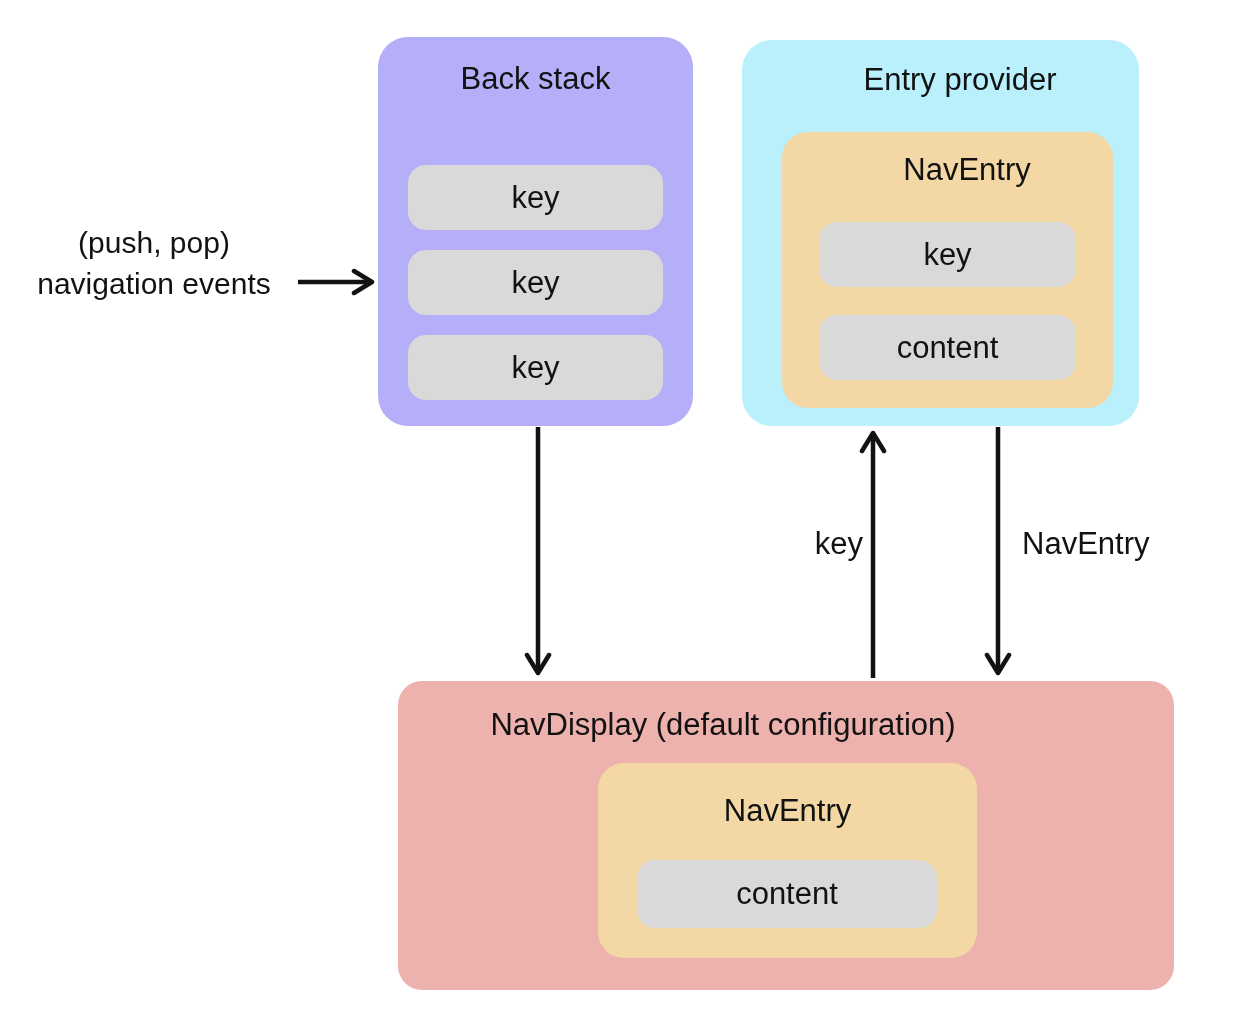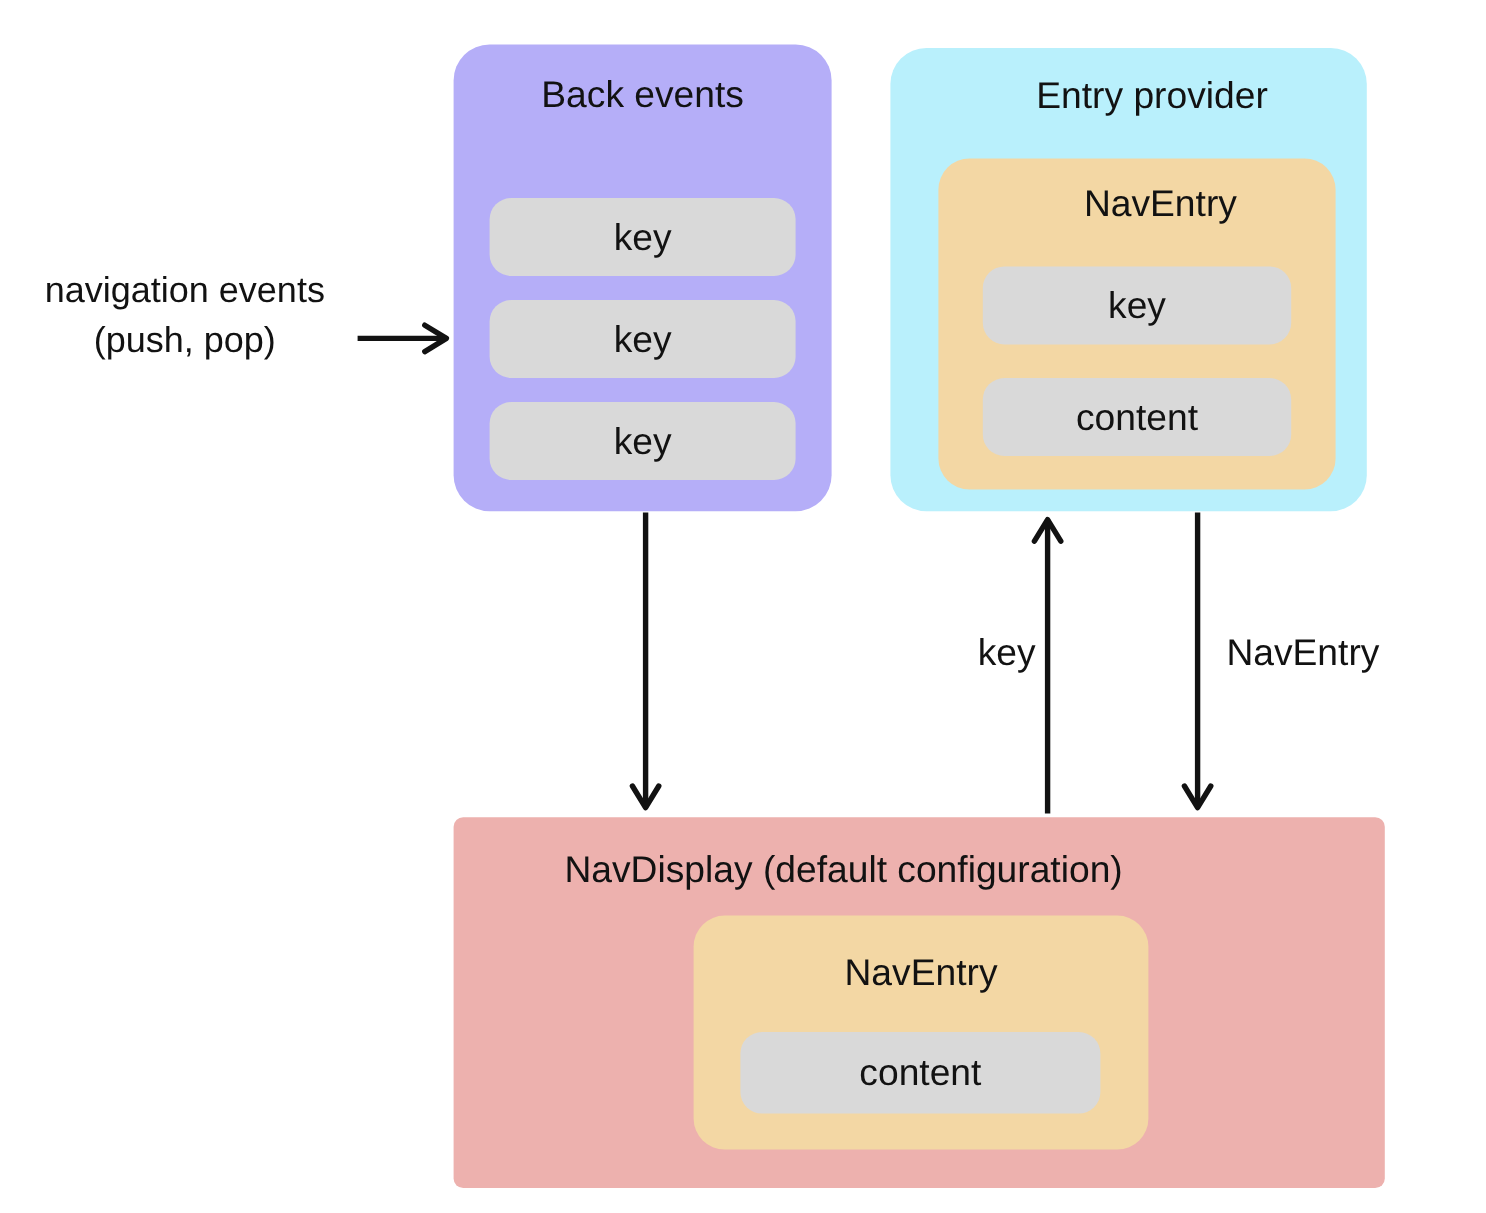--- a/index.html
+++ b/index.html
@@ -63,22 +63,22 @@
   .entry-provider .inner-nav-entry{
     left:40px;top:92px;width:331px;height:276px;
   }
   .entry-provider .inner-nav-entry .box-title{top:20px;}
   .entry-provider .inner-nav-entry .row{left:37px;width:257px;height:65px;line-height:65px;}
   .entry-provider .inner-nav-entry .row.r0{top:90px;}
   .entry-provider .inner-nav-entry .row.r1{top:183px;}
 
   
   .nav-display{
-    left:378px;top:681px;width:776px;height:309px;
-    background:var(--pink);border-radius:8px;
+    left:398px;top:681px;width:776px;height:309px;
+    background:var(--pink);border-radius:24px;
   }
   .nav-display .nd-title{
     position:absolute;left:0;top:26px;width:650px;
     text-align:center;font-size:31px;line-height:36px;
     white-space:nowrap;
   }
   .nav-display .inner-nav-entry{
     left:200px;top:82px;width:379px;height:195px;
   }
   .nav-display .inner-nav-entry .box-title{top:30px;}
@@ -114,26 +114,26 @@
     </defs>
     <g style="stroke:var(--arrow,#121212)" stroke-width="4.5" fill="none">
       <line x1="298" y1="282" x2="372" y2="282" marker-end="url(#head)"></line>
       <line x1="538" y1="427" x2="538" y2="673" marker-end="url(#head)"></line>
       <line x1="873" y1="678" x2="873" y2="433" marker-end="url(#head)"></line>
       <line x1="998" y1="427" x2="998" y2="673" marker-end="url(#head)"></line>
     </g>
   </svg>
 
   <div class="float-label nav-events">
+    <div>(push, pop)</div>
     <div>navigation events</div>
-    <div>(push, pop)</div>
   </div>
 
   <div class="box back-stack">
-    <div class="box-title">Back events</div>
+    <div class="box-title">Back stack</div>
     <div class="row r0">key</div>
     <div class="row r1">key</div>
     <div class="row r2">key</div>
   </div>
 
   <div class="box entry-provider">
     <div class="box-title">Entry provider</div>
     <div class="inner-nav-entry">
       <div class="box-title">NavEntry</div>
       <div class="row r0">key</div>

